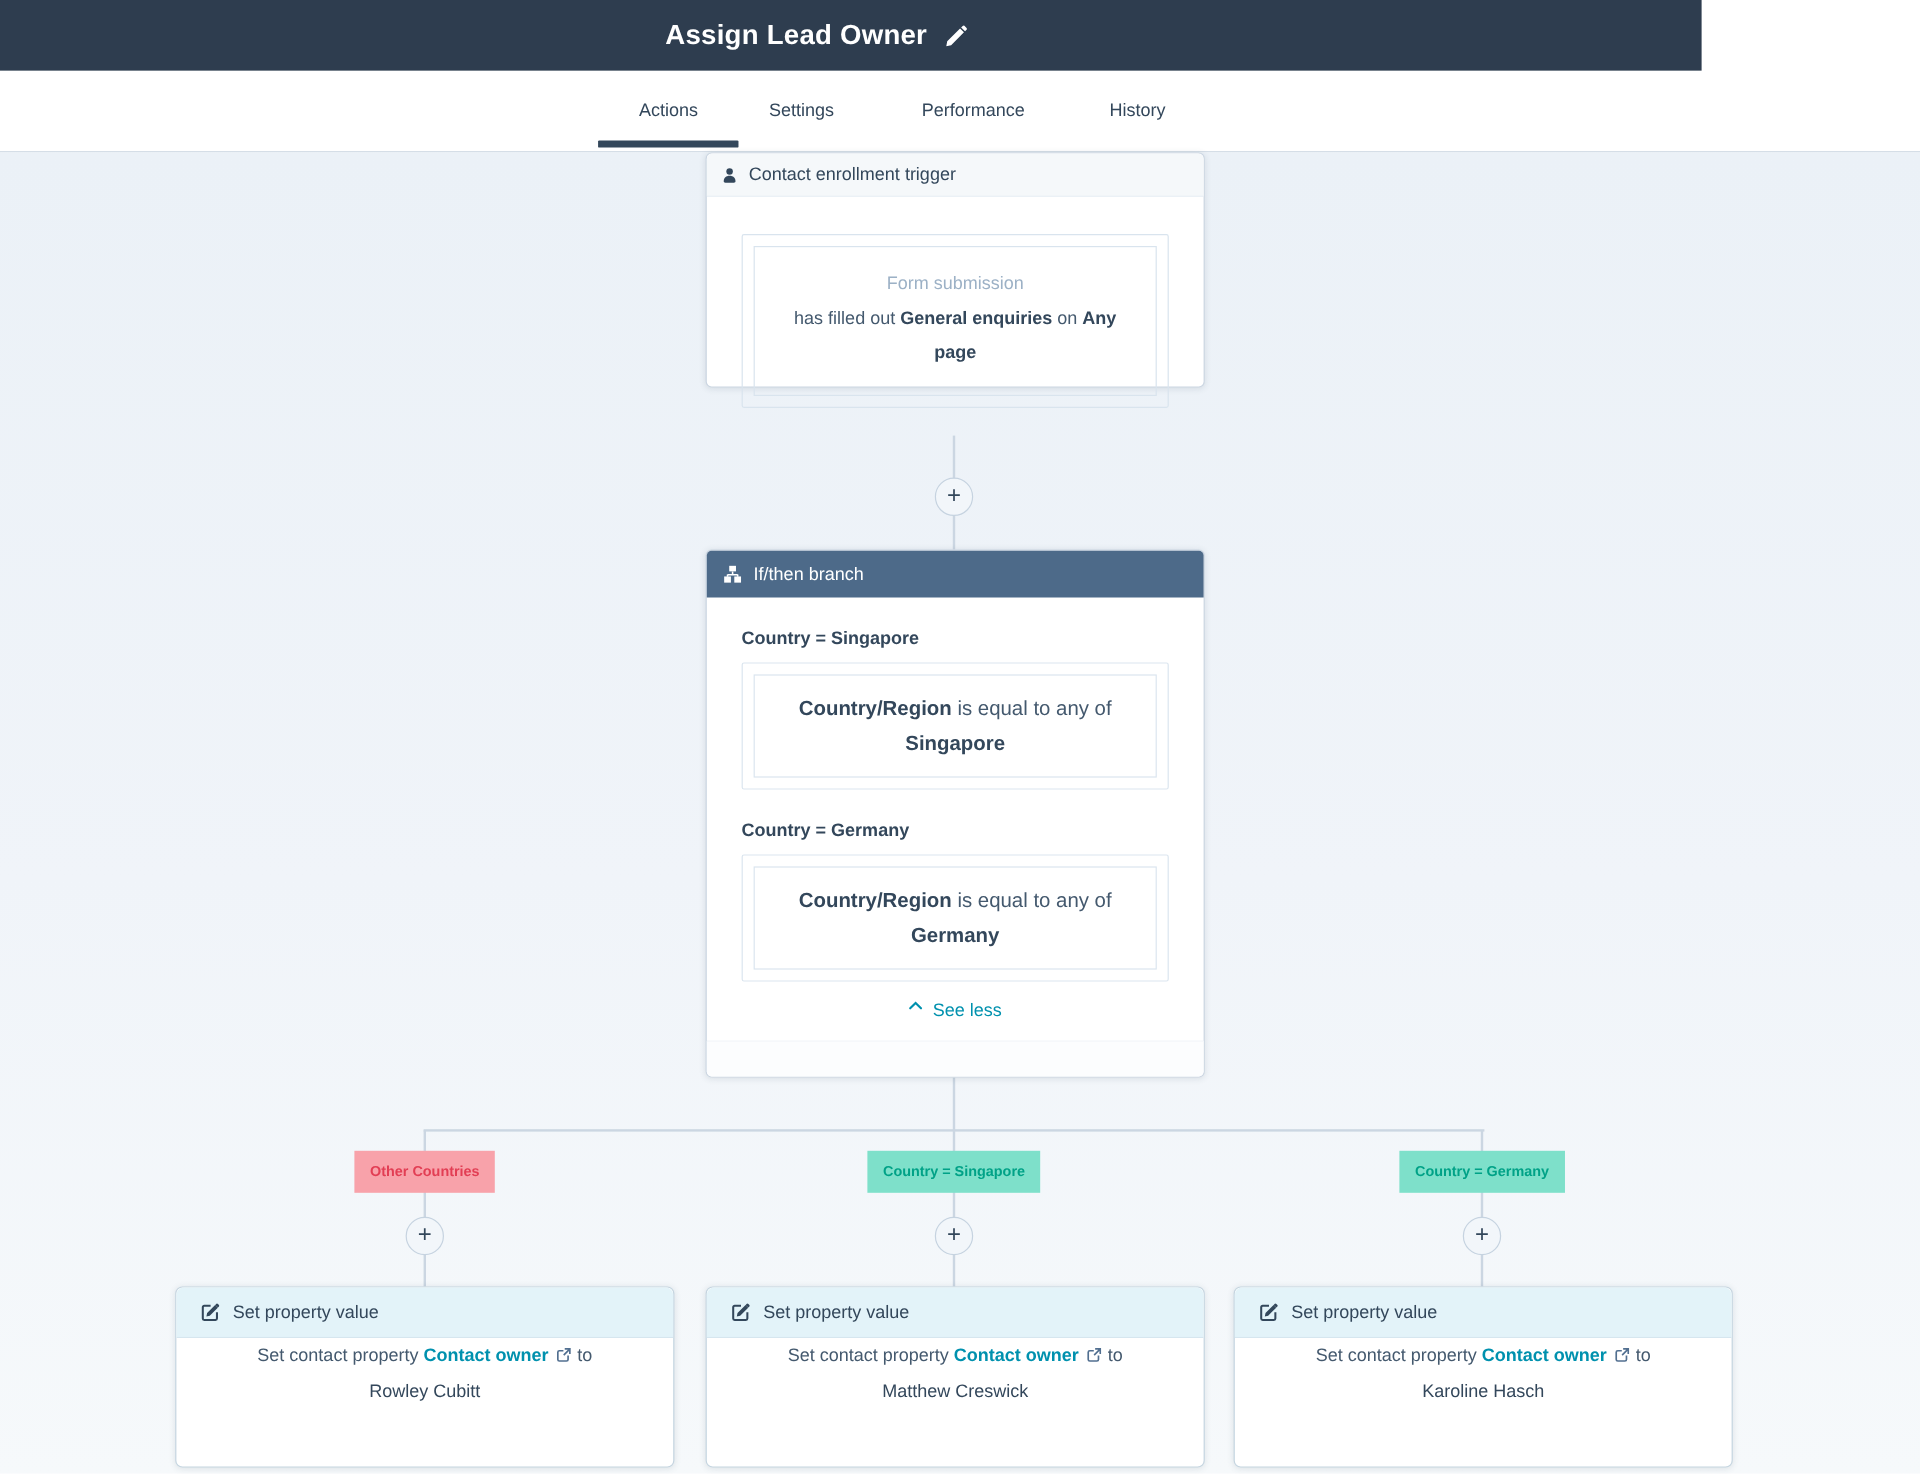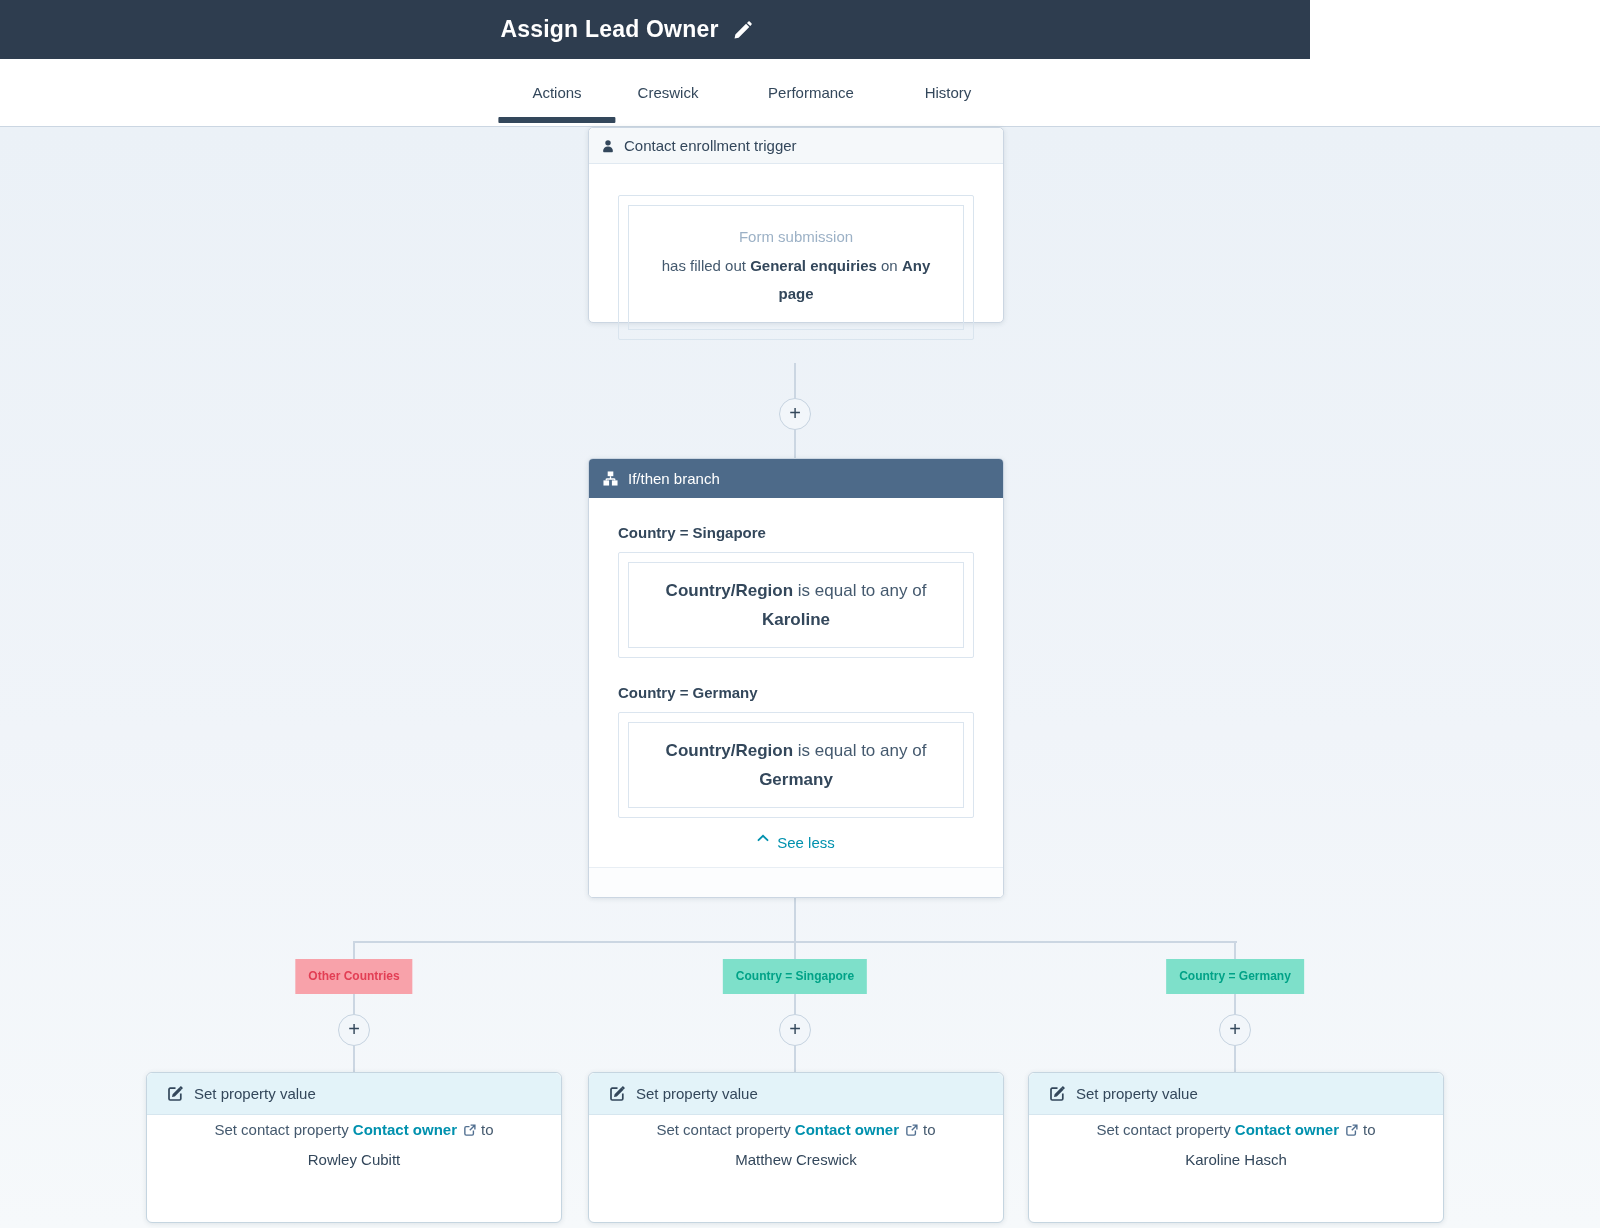--- a/index.html
+++ b/index.html
@@ -7,21 +7,21 @@
   body {
     position:relative;
     font-family:"Liberation Sans", sans-serif;
     background:#ffffff;
     overflow:hidden;
     color:#33475b;
   }
 
   
   .topbar {
-    position:absolute; left:0; top:0; width:1310px; height:59px;
+    position:absolute; left:0; top:0; width:1418px; height:59px;
     background:#2e3d4f;
   }
   .topbar-inner {
     position:absolute; left:0; right:0; top:0; height:59px;
     display:flex; align-items:center; justify-content:center; gap:15px;
     transform:translateX(-29px);
   }
   .wf-title { color:#ffffff; font-size:23px; font-weight:600; letter-spacing:0.2px; }
   .pencil-btn { width:18px; height:18px; cursor:pointer; display:flex; }
 
@@ -153,21 +153,21 @@
         <svg width="18" height="18" viewBox="0 0 16 16">
             <path fill="#ffffff" d="M1.2 11.9 0.5 15.5 4.1 14.8 13.6 5.3 10.7 2.4zM14.4 4.5l1.1-1.1c0.4-0.4 0.4-1 0-1.4L14.1 0.6c-0.4-0.4-1-0.4-1.4 0L11.5 1.7z"></path>
           </svg>
       </span>
     </span>
   </div>
 </div>
 
 <div class="tabbar">
   <div class="tab tab-actions active">Actions</div>
-  <div class="tab tab-settings">Creswick</div>
+  <div class="tab tab-settings">Settings</div>
   <div class="tab tab-performance">Performance</div>
   <div class="tab tab-history">History</div>
 </div>
 
 <div class="canvas"></div>
 
 <div class="line" style="left:794px; top:363px; width:2px; height:95px;"></div>
 <div class="line" style="left:794px; top:898px; width:2px; height:44px;"></div>
 <div class="line" style="left:353px; top:941px; width:884px; height:2px;"></div>
 <div class="line" style="left:353px; top:942px; width:2px; height:130px;"></div>
@@ -204,21 +204,21 @@
           <path d="M8 5.5v3.2M3.5 8.5h9M3.5 8.3v1.9M12.5 8.3v1.9" stroke="#ffffff" stroke-width="1.4" fill="none"></path>
         </svg>
     </span>
     <span>If/then branch</span>
   </div>
   <div class="branch-body">
     <div class="branch-title">Country = Singapore</div>
     <div class="cond-box">
       <div class="cond-inner">
         <div><b>Country/Region</b><span> is equal to any of</span></div>
-        <div><b>Karoline</b></div>
+        <div><b>Singapore</b></div>
       </div>
     </div>
     <div class="branch-title">Country = Germany</div>
     <div class="cond-box">
       <div class="cond-inner">
         <div><b>Country/Region</b><span> is equal to any of</span></div>
         <div><b>Germany</b></div>
       </div>
     </div>
     <div class="see-less">

